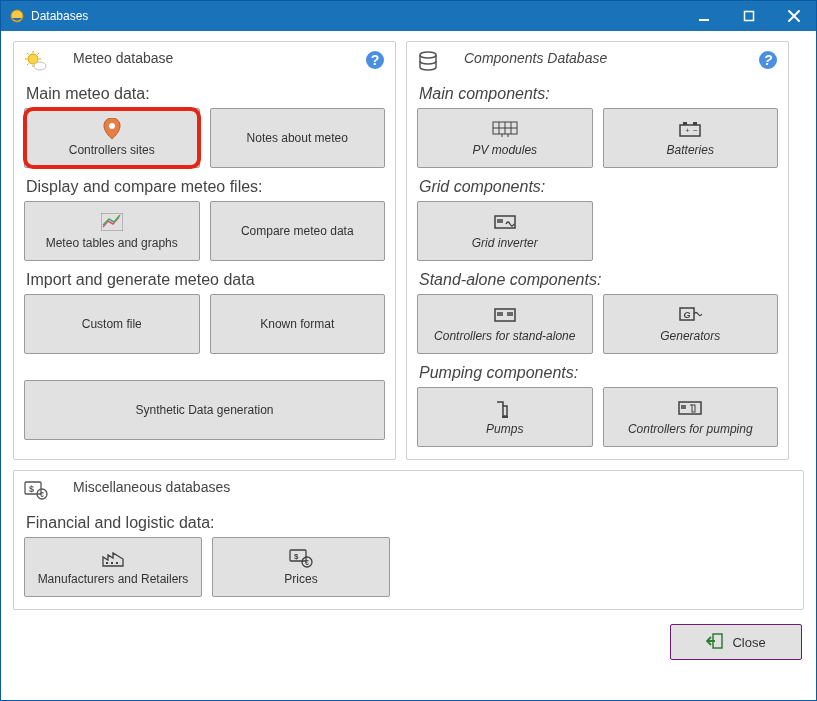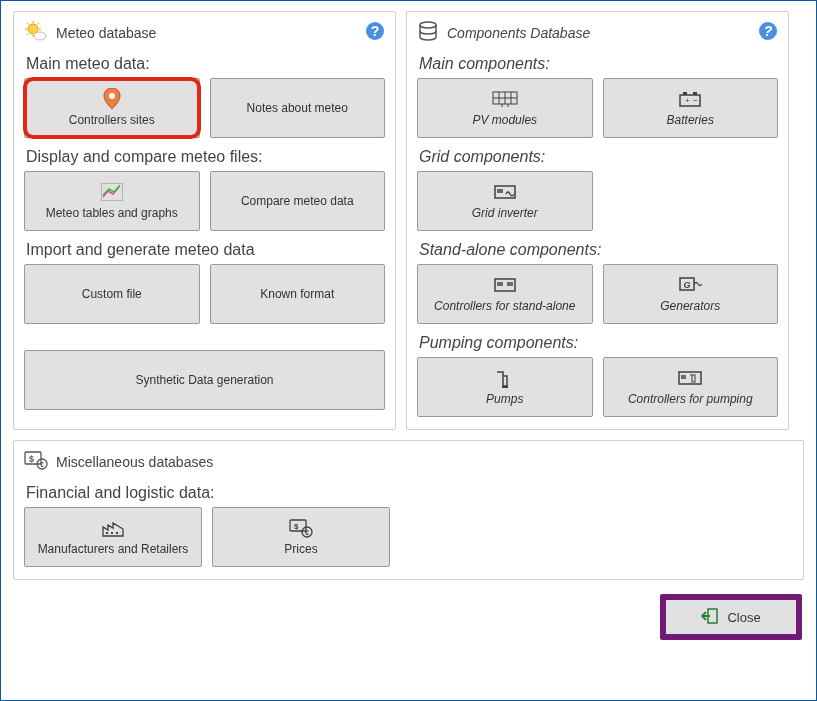--- a/index.html
+++ b/index.html
@@ -60,22 +60,22 @@
   .panel {
     border: 1px solid #cfcfcf;
     border-radius: 2px;
     background: #ffffff;
     padding: 8px 10px 12px 10px;
     box-sizing: border-box;
     position: relative;
   }
   .panel-header {
     display: flex;
-    align-items: center;
-    gap: 8px;
+    align-items: flex-start;
+    gap: 25px;
     margin-bottom: 4px;
   }
   .panel-title {
     font-size: 14px;
     color: #444;
   }
   .panel-header .help {
     margin-left: auto;
   }
   .help-icon {
@@ -122,38 +122,63 @@
     pointer-events: none;
   }
   .footer {
     display: flex;
     justify-content: flex-end;
     padding: 4px 2px 4px 2px;
   }
   .close-btn {
     width: 130px; height: 34px;
     background: #e1e1e1;
-    border: 6px solid #701a75;
+    border: 1px solid #701a75;
     border-radius: 2px;
     display: flex; align-items: center; justify-content: center;
     gap: 8px;
     font-size: 13px;
     cursor: pointer;
   }
   .panel.meteo { width: 383px; }
   .panel.components { width: 383px; font-style: italic; }
   .panel.misc { width: 100%; }
   .misc-layout { display:flex; gap:10px; }
   .misc-layout .db-btn { flex: 0 0 178px; }
 </style>
 </head>
 <body>
 
 <div class="window">
 
+  <div class="titlebar">
+    <span class="app-icon">
+      <svg width="14" height="14" viewBox="0 0 14 14">
+        <circle cx="7" cy="7" r="6" fill="#f6c948" stroke="#d18f00" stroke-width="1"></circle>
+        <path d="M2 9 A6 6 0 0 0 12 9" fill="#2d6db3"></path>
+      </svg>
+    </span>
+    <span class="title">Databases</span>
+    <span class="spacer"></span>
+    <div class="win-btn">
+      <svg width="12" height="12" viewBox="0 0 12 12">
+          <rect x="1" y="9" width="10" height="2" fill="#fff"></rect>
+        </svg>
+    </div>
+    <div class="win-btn">
+      <svg width="12" height="12" viewBox="0 0 12 12">
+          <rect x="1.5" y="1.5" width="9" height="9" fill="none" stroke="#fff" stroke-width="1.5"></rect>
+        </svg>
+    </div>
+    <div class="win-btn">
+      <svg width="14" height="14" viewBox="0 0 14 14">
+          <path d="M2 2 L12 12 M12 2 L2 12" stroke="#fff" stroke-width="2" stroke-linecap="round"></path>
+        </svg>
+    </div>
+  </div>
 
   <div class="content">
 
     <div class="top-row">
 
       <div class="panel meteo">
         <div class="panel-header">
           <span>
             <svg width="24" height="22" viewBox="0 0 24 22">
               <circle cx="9" cy="9" r="5" fill="#fbd34d" stroke="#e0a400"></circle>

